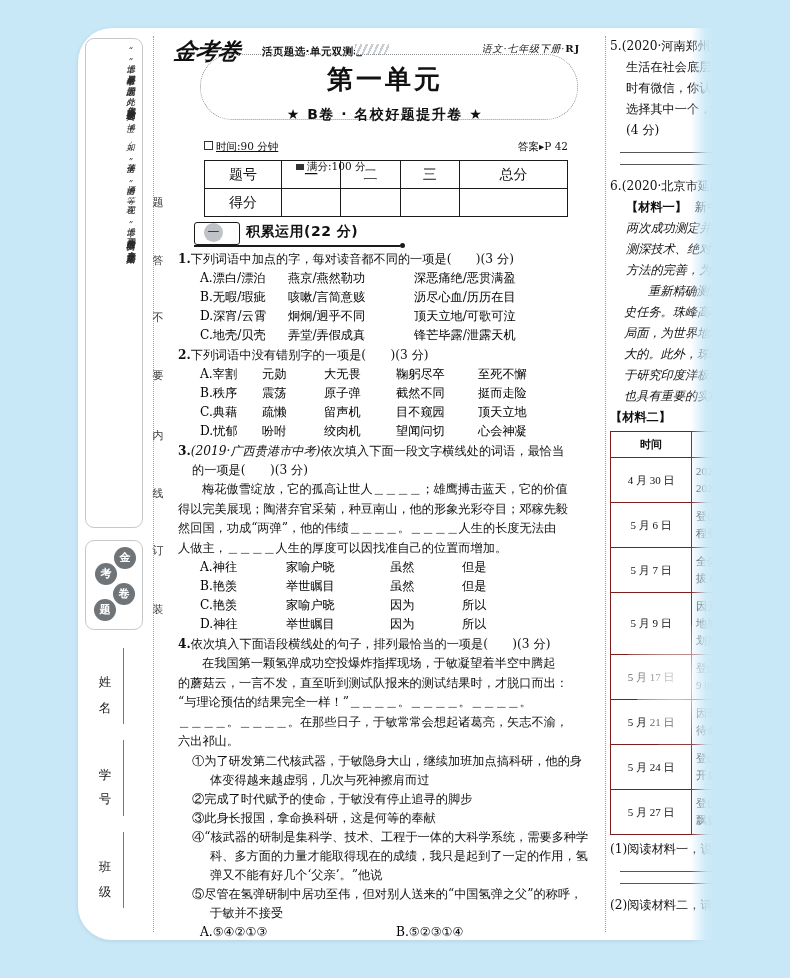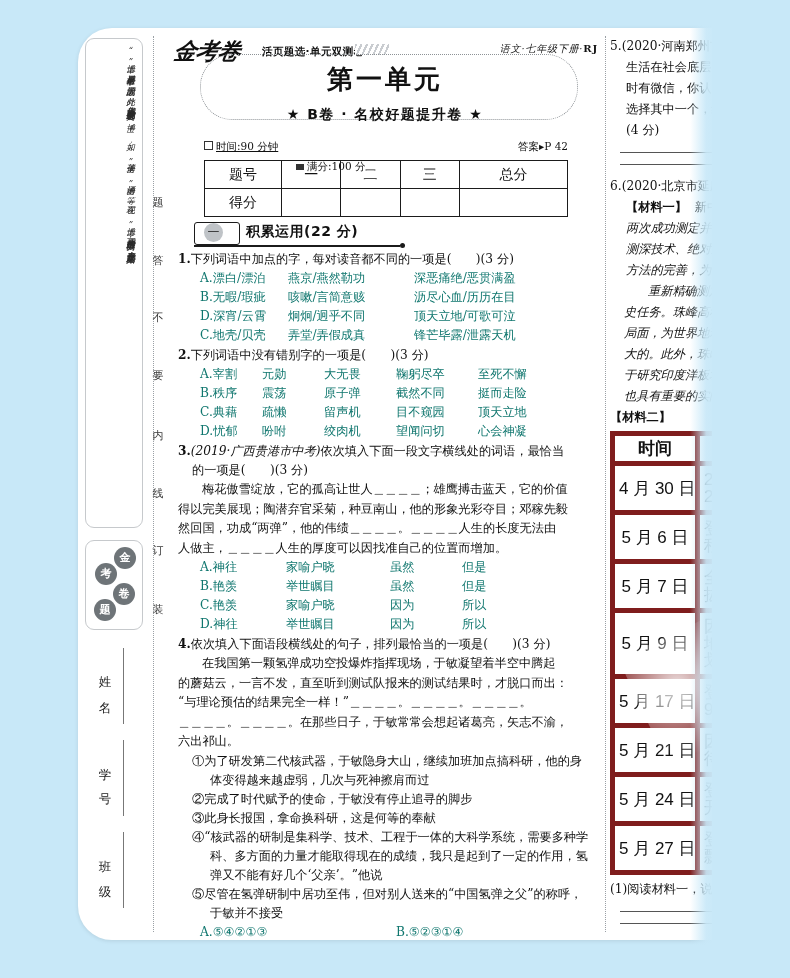--- a/index.html
+++ b/index.html
@@ -91,21 +91,21 @@
   .brand-sub{
     position:absolute;left:92px;top:13px;
     font-size:10.5px;font-weight:bold;color:#111;letter-spacing:.4px;
     font-family:"DejaVu Sans",sans-serif;
   }
   .brand-slash{
     position:absolute;left:185px;top:12px;width:34px;height:11px;
     background:repeating-linear-gradient(115deg,#c9ccd0 0 2px,#fff 2px 5px);
   }
   .course{
-    position:absolute;right:2px;top:10px;
+    position:absolute;right:20px;top:10px;
     font-size:10px;color:#111;font-style:italic;letter-spacing:.8px;
     font-family:"DejaVu Serif",serif;
   }
   .course b{font-style:normal;}
 
   .title-box{
     position:absolute;left:30px;top:22px;width:376px;height:64px;
     border:1px dotted #8d9296;border-radius:32px;
   }
   .unit-title{
@@ -165,21 +165,21 @@
     text-indent:0;
   }
   .q-stem .no{font-weight:bold;}
   .q-src{font-style:italic;}
   .para{
     font-size:12.2px;line-height:19.5px;color:#111;text-indent:24px;
     font-family:"DejaVu Serif",serif;
   }
   .opts{margin-left:22px;}
   .opt{
-    font-size:12.2px;line-height:19px;color:#0f766e;white-space:pre;
+    font-size:12.2px;line-height:19px;color:#000000;white-space:pre;
     font-family:"DejaVu Serif",serif;
   }
   .opt-g{display:flex;}
   .opt-g span{display:inline-block;}
   .w-a{width:88px;}
   .w-b{width:126px;}
   .w-c{width:auto;}
   .num-item{
     font-size:12.2px;line-height:19px;color:#111;
     font-family:"DejaVu Serif",serif;
@@ -196,22 +196,22 @@
     font-size:12.2px;line-height:21px;color:#111;
     font-family:"DejaVu Serif",serif;white-space:nowrap;
   }
   .r-line.ind{padding-left:16px;}
   .r-line.it{font-style:italic;}
   .r-rule{width:152px;height:1px;background:#555;margin:11px 0 11px 10px;}
   table.mat{
     border-collapse:collapse;margin-top:3px;width:186px;table-layout:fixed;
   }
   table.mat td{
-    border:5px solid #7f1d1d;font-size:17px;color:#111;
-    font-family:Liberation Sans, sans-serif;padding:5px 4px;line-height:17px;
+    border:1px solid #7f1d1d;font-size:11px;color:#111;
+    font-family:Liberation Serif, serif;padding:5px 4px;line-height:17px;
     vertical-align:middle;
   }
   table.mat td.t{width:72px;text-align:center;white-space:nowrap;}
   table.mat td.d{white-space:nowrap;overflow:hidden;}
   table.mat tr.hd td{text-align:center;font-weight:bold;padding:4px;}
 
   
   .edge{
     position:absolute;left:712px;top:0;width:78px;height:978px;background:#c8e8f8;
   }

